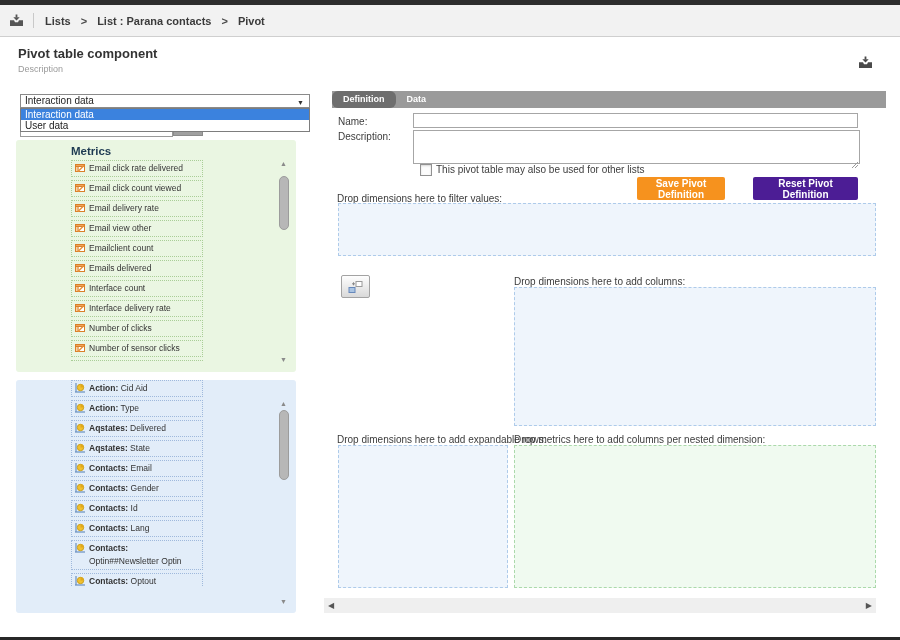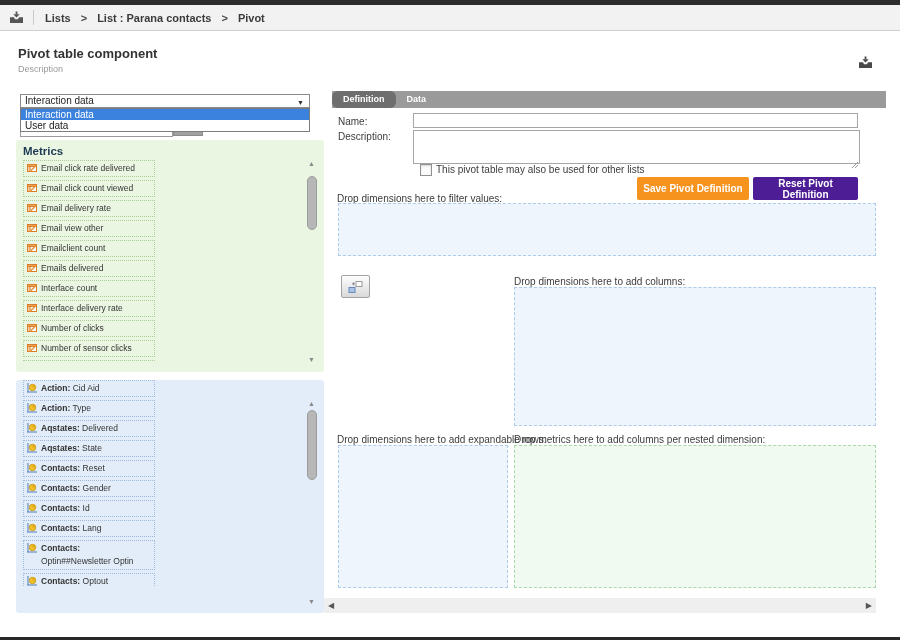--- a/index.html
+++ b/index.html
@@ -1,21 +1,21 @@
 <!DOCTYPE html>
 <html><head>
 <meta charset="utf-8">
 <style>
   html,body{margin:0;padding:0;background:#fff;}
   .stage{position:relative;width:900px;height:640px;overflow:hidden;background:#fff;
          font-family:"Liberation Sans",sans-serif;color:#333;}
 
   
   .top-strip{position:absolute;left:0;top:0;width:900px;height:5px;background:#2d2d2d;}
-  .crumb-bar{position:absolute;left:0;top:5px;width:900px;height:26px;background:#f2f2f2;
+  .crumb-bar{position:absolute;left:0;top:5px;width:900px;height:32px;background:#f2f2f2;
              border-bottom:1px solid #cfcfcf;display:flex;align-items:center;box-sizing:border-box;}
   .logo{margin-left:9px;display:flex;}
   .v-sep{width:1px;height:15px;background:#c9c9c9;margin:0 11px 0 9px;}
   .breadcrumb{display:flex;gap:10px;font-size:11px;font-weight:bold;color:#3b3b3b;}
   .crumb{cursor:default;}
   .crumb-sep{color:#4a4a4a;}
   .bottom-strip{position:absolute;left:0;top:637px;width:900px;height:3px;background:#282828;}
 
   .page-title{position:absolute;left:18px;top:46px;font-size:13px;font-weight:bold;color:#333;}
   .page-sub{position:absolute;left:18px;top:64px;font-size:9px;color:#9a9a9a;}
@@ -30,21 +30,21 @@
                border:1px solid #7d7d7d;box-sizing:border-box;z-index:6;}
   .opt{height:11px;line-height:11px;font-size:10px;padding-left:4px;color:#222;}
   .opt.hl{background:#3b82de;color:#fff;}
 
   .search-input{position:absolute;left:20px;top:120px;width:153px;height:17px;border:1px solid #9a9a9a;
                 box-sizing:border-box;z-index:1;font-size:10px;padding:0 3px;}
   .search-btn{position:absolute;left:173px;top:121px;width:30px;height:15px;background:#a0a0a0;
               border:1px solid #8b8b8b;box-sizing:border-box;z-index:1;padding:0;}
 
   
-  .panel{position:absolute;left:16px;width:308px;border-radius:3px;box-sizing:border-box;}
+  .panel{position:absolute;left:16px;width:280px;border-radius:3px;box-sizing:border-box;padding-left:48px;}
   .panel-metrics{top:140px;height:232px;background:#eaf6e2;}
   .panel-dims{top:380px;height:233px;background:#e2edf9;}
   .panel h2{margin:0;padding:5px 0 3px 7px;font-size:11.5px;color:#1e3a52;}
   .items{margin-left:7px;width:132px;overflow:hidden;}
   .panel-metrics .items{height:202px;}
   .panel-dims .items{height:206px;}
   .item{box-sizing:border-box;min-height:15px;margin-bottom:3px;border:1px dotted #a9ce97;
         font-size:8.5px;color:#333;padding:1px 2px 1px 17px;position:relative;line-height:13px;}
   .panel-metrics .item{white-space:nowrap;overflow:hidden;}
   .panel-metrics .items::after{content:"";display:block;box-sizing:border-box;height:15px;
@@ -73,21 +73,21 @@
   .desc-area{position:absolute;left:413px;top:130px;width:447px;height:34px;border:1px solid #a6a6a6;
              box-sizing:border-box;resize:none;font-size:10px;font-family:inherit;}
   .grip{position:absolute;left:851px;top:155px;z-index:2;}
 
   .cbx{position:absolute;left:420px;top:164px;width:10px;height:10px;background:#fcfcfc;
        border:1px solid #919191;box-shadow:inset 0 1px 2px rgba(0,0,0,.15);}
   .cbx-label{position:absolute;left:436px;top:164px;font-size:10px;color:#3c3c3c;}
 
   .btn{position:absolute;top:177px;height:23px;border:0;border-radius:2px;color:#fff;
        font-weight:bold;font-size:10px;font-family:inherit;cursor:pointer;}
-  .btn-save{left:637px;width:112px;background:#f6921e;}
+  .btn-save{left:637px;width:88px;background:#f6921e;}
   .btn-reset{left:753px;width:105px;background:#4c1d95;}
 
   .zone{position:absolute;box-sizing:border-box;}
   .zone-blue{background:#eff5fc;border:1px dashed #aecbea;}
   .zone-green{background:#f0faf0;border:1px dashed #abd9ab;}
   .zone-filter{left:338px;top:203px;width:538px;height:53px;}
   .zone-columns{left:514px;top:287px;width:362px;height:139px;}
   .zone-rows{left:338px;top:445px;width:170px;height:143px;}
   .zone-nested{left:514px;top:445px;width:362px;height:143px;}
 
@@ -339,21 +339,21 @@
   <div class="item">
     <span class="ic">
       <svg width="12" height="12" viewBox="0 0 12 12">
         <line x1="2" y1="1" x2="2" y2="10" stroke="#6a8fbf" stroke-width="1.2"></line>
         <line x1="1" y1="10" x2="11" y2="10" stroke="#6a8fbf" stroke-width="1.2"></line>
         <circle cx="6.5" cy="5.5" r="3.2" fill="#f2c12e" stroke="#caa020"></circle>
         <path d="M6.5 5.5 L6.5 2.3 A3.2 3.2 0 0 1 9.7 5.5 Z" fill="#e0a81a"></path>
       </svg>
     </span>
     <b class="d-prefix">Contacts:</b>
-    <span class="d-value"> Reset</span>
+    <span class="d-value"> Email</span>
   </div>
 
   <div class="item">
     <span class="ic">
       <svg width="12" height="12" viewBox="0 0 12 12">
         <line x1="2" y1="1" x2="2" y2="10" stroke="#6a8fbf" stroke-width="1.2"></line>
         <line x1="1" y1="10" x2="11" y2="10" stroke="#6a8fbf" stroke-width="1.2"></line>
         <circle cx="6.5" cy="5.5" r="3.2" fill="#f2c12e" stroke="#caa020"></circle>
         <path d="M6.5 5.5 L6.5 2.3 A3.2 3.2 0 0 1 9.7 5.5 Z" fill="#e0a81a"></path>
       </svg>

